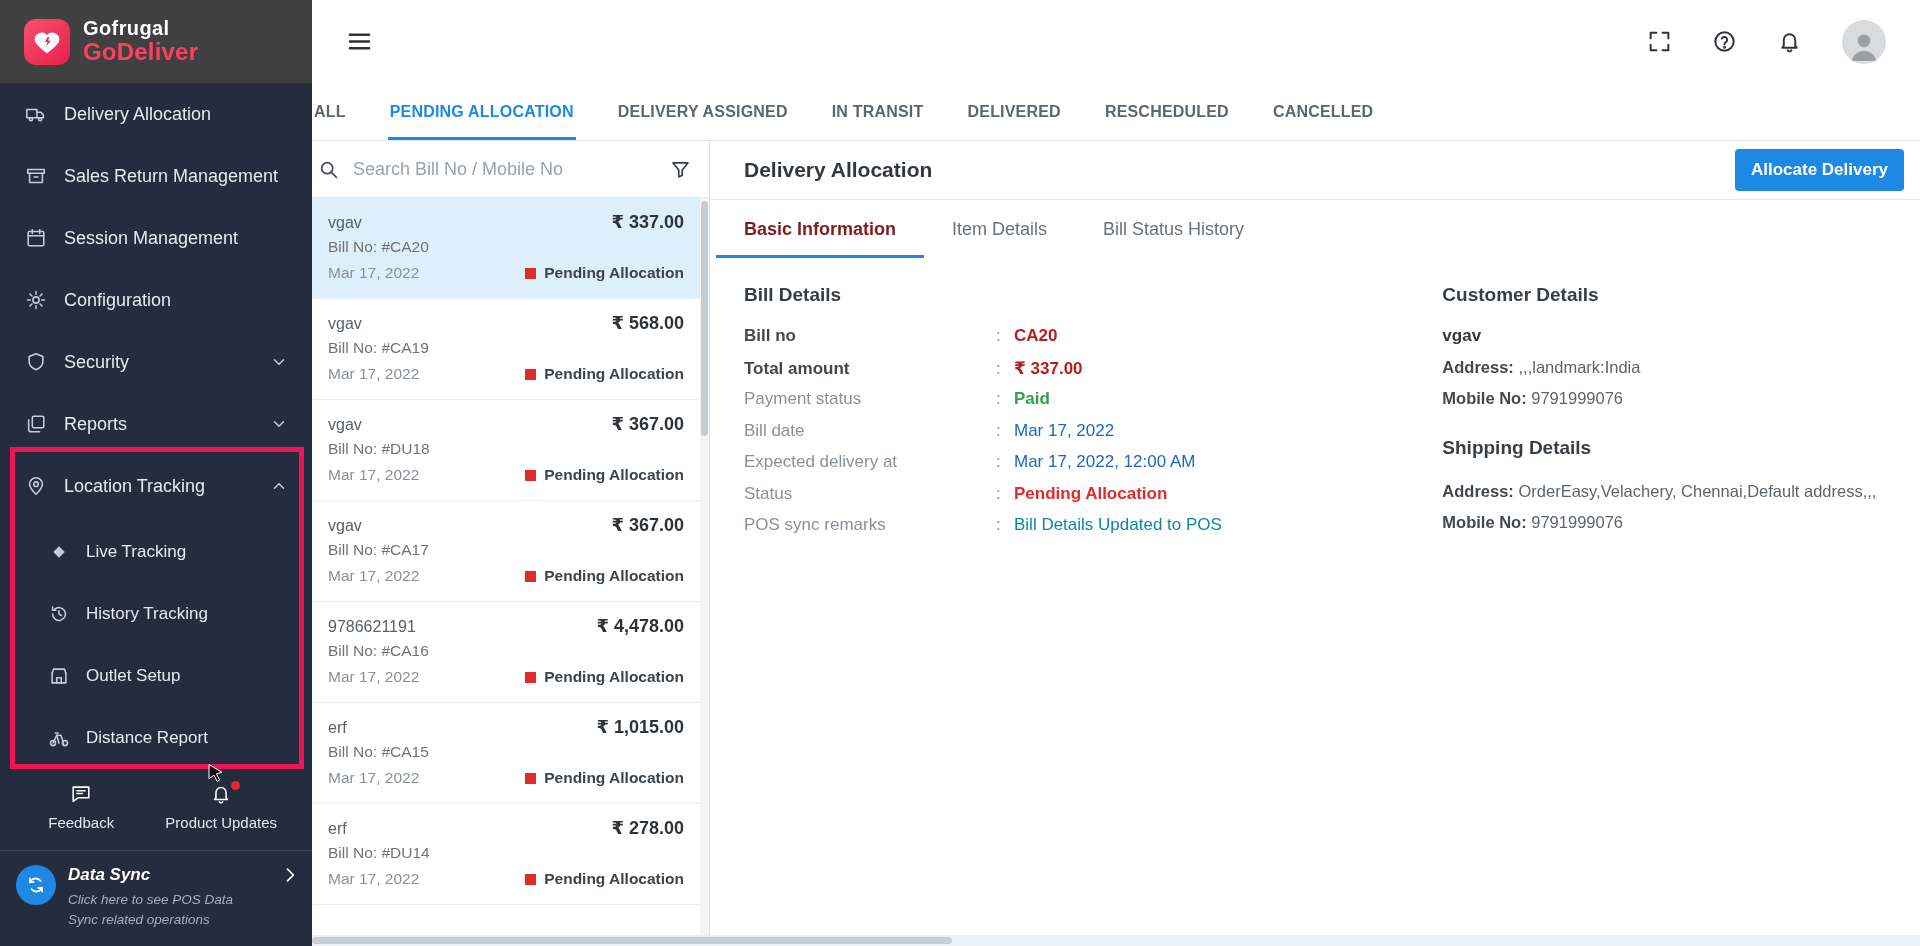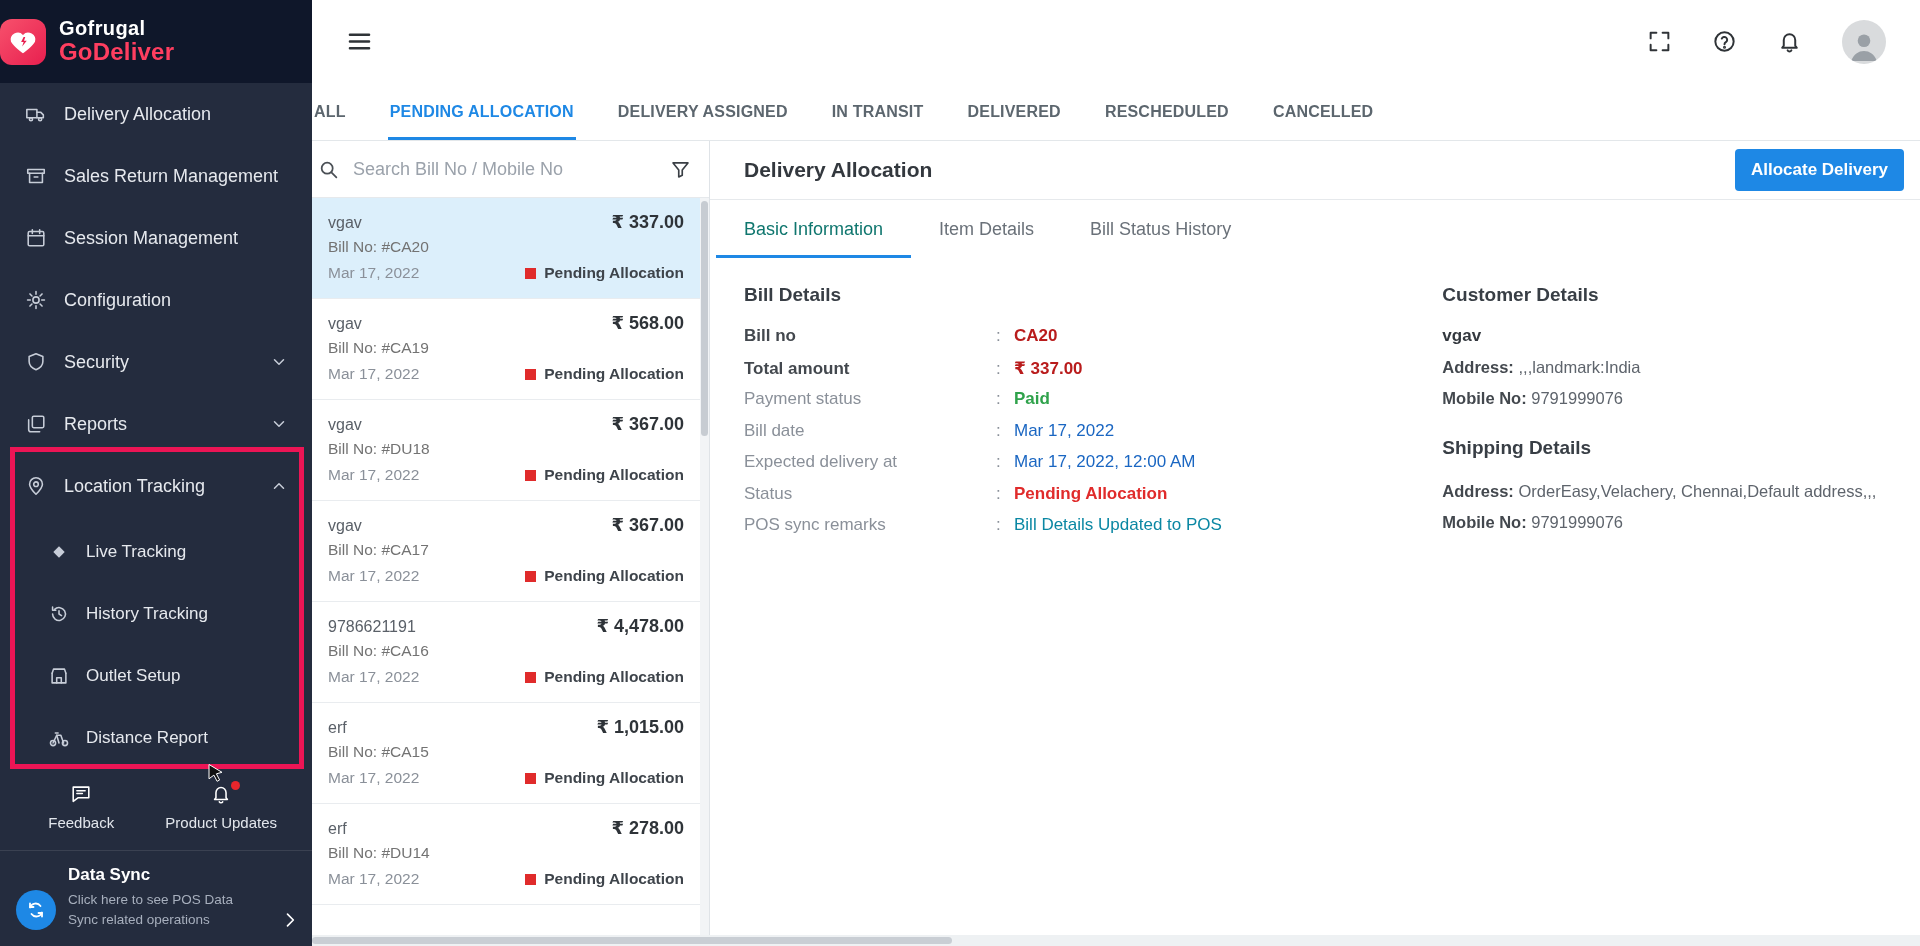--- a/index.html
+++ b/index.html
@@ -4,21 +4,21 @@
 <style>
   html,body{margin:0;padding:0;background:#fff;}
   *{box-sizing:border-box;}
   .app{position:relative;width:1920px;height:946px;overflow:hidden;background:#fff;
        font-family:"Liberation Sans","DejaVu Sans",sans-serif;color:#33383E;}
 
   
   .sidebar{position:absolute;left:0;top:0;width:312px;height:946px;background:#242C3E;
            color:#E6E9EE;display:flex;flex-direction:column;z-index:5;}
   .logo-block{height:83px;min-height:83px;display:flex;align-items:center;gap:13px;
-              background:#0f172a;}
+              padding-left:24px;background:#404040;}
   .logo-mark{width:46px;height:46px;border-radius:12px;background:linear-gradient(135deg,#F7516C,#E81F4F);
              display:flex;align-items:center;justify-content:center;flex:none;}
   .brand-text{display:flex;flex-direction:column;line-height:1.08;}
   .brand-top{color:#FFFFFF;font-size:20px;font-weight:700;letter-spacing:.4px;}
   .brand-bottom{color:#FF3E60;font-size:24px;font-weight:800;letter-spacing:.2px;}
   .nav{display:flex;flex-direction:column;}
   .nav-item{height:62px;display:flex;align-items:center;gap:17px;padding:0 24px 0 25px;
             font-size:18px;cursor:pointer;}
   .icon{width:22px;height:22px;color:#C7CDD8;flex:none;display:flex;}
   .icon svg{width:100%;height:100%;}
@@ -27,21 +27,21 @@
   .subnav{display:flex;flex-direction:column;margin-top:4px;}
   .sub-item{height:62px;display:flex;align-items:center;gap:16px;padding-left:48px;
             font-size:17px;cursor:pointer;}
   .side-footer{display:flex;margin-top:6px;padding:8px 16px 6px;}
   .footer-link{display:flex;flex-direction:column;align-items:center;gap:9px;font-size:15px;
                color:#E2E6EC;cursor:pointer;}
   .footer-link.feedback{width:136px;}
   .footer-link.updates{width:156px;position:relative;}
   .badge-dot{position:absolute;top:-2px;right:56px;width:9px;height:9px;border-radius:50%;background:#E8262C;}
   .data-sync{margin-top:auto;border-top:1px solid rgba(255,255,255,.10);
-             padding:14px 12px 16px 16px;display:flex;gap:12px;align-items:flex-end;cursor:pointer;}
+             padding:14px 12px 16px 16px;display:flex;gap:12px;align-items:flex-start;cursor:pointer;font-style:italic;}
   .sync-circle{width:40px;height:40px;border-radius:50%;background:#1E88E5;display:flex;
                align-items:center;justify-content:center;flex:none;color:#fff;}
   .sync-circle svg{width:24px;height:24px;}
   .ds-text{flex:1;min-width:0;}
   .ds-title{font-size:17px;font-weight:700;color:#fff;margin-bottom:5px;}
   .ds-line{font-size:13.5px;color:#A7AFBD;line-height:1.5;}
   .ds-chev{width:20px;height:20px;color:#fff;flex:none;}
   .ds-chev svg{width:100%;height:100%;}
 
   
@@ -95,21 +95,21 @@
 
   
   .detail{flex:1;display:flex;flex-direction:column;min-width:0;background:#fff;}
   .detail-header{height:59px;min-height:59px;display:flex;align-items:center;padding:0 16px 0 34px;
                  border-bottom:1px solid #E6E9EC;}
   .detail-title{font-size:21px;font-weight:700;color:#33383E;}
   .allocate-btn{margin-left:auto;background:#1E88E5;color:#fff;border:0;border-radius:4px;
                 font-size:17px;font-weight:600;padding:11px 16px;font-family:inherit;cursor:pointer;}
   .detail-tabs{display:flex;height:58px;min-height:58px;align-items:stretch;padding-left:6px;}
   .dtab{display:flex;align-items:center;padding:0 28px;font-size:18px;color:#6A7179;cursor:pointer;white-space:nowrap;}
-  .dtab.active{color:#0f766e;font-weight:400;box-shadow:inset 0 -3px 0 #1E88E5;}
+  .dtab.active{color:#7f1d1d;font-weight:700;box-shadow:inset 0 -3px 0 #1E88E5;}
   .detail-body{flex:1;display:flex;padding:26px 30px 0 34px;}
   .bd-col{width:702px;min-width:600px;}
   .section-heading{font-size:19px;font-weight:600;color:#383E45;margin:0 0 20px;}
   .kv-row{display:flex;align-items:baseline;height:31.5px;font-size:17px;}
   .kv-label{width:252px;color:#8A9099;flex:none;}
   .kv-label.strong{color:#43484E;font-weight:700;}
   .kv-colon{width:18px;color:#8A9099;flex:none;}
   .v-bold{color:#b91c1c;font-weight:700;}
   .v-green{color:#2FA24B;font-weight:700;}
   .v-blue{color:#1A66C2;}

